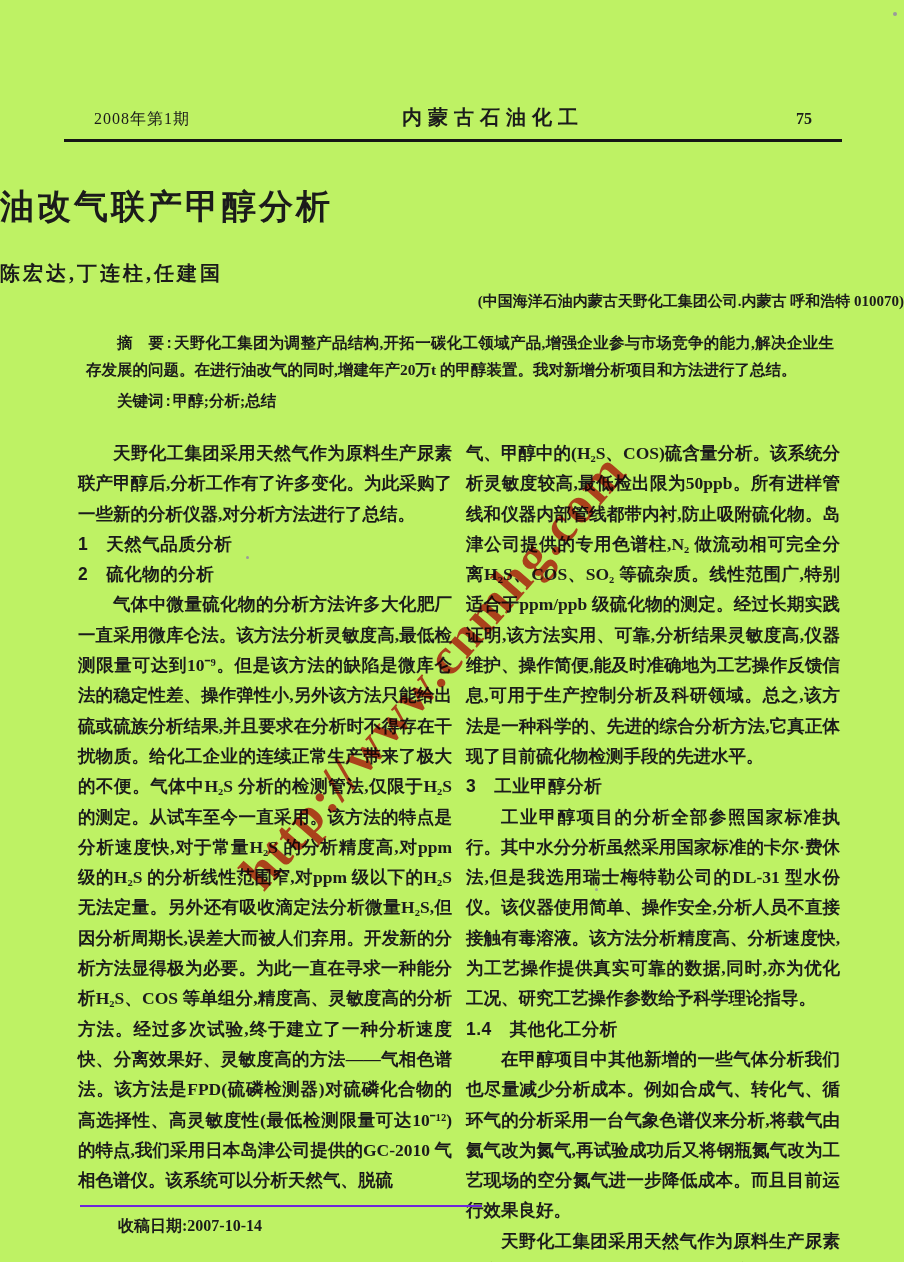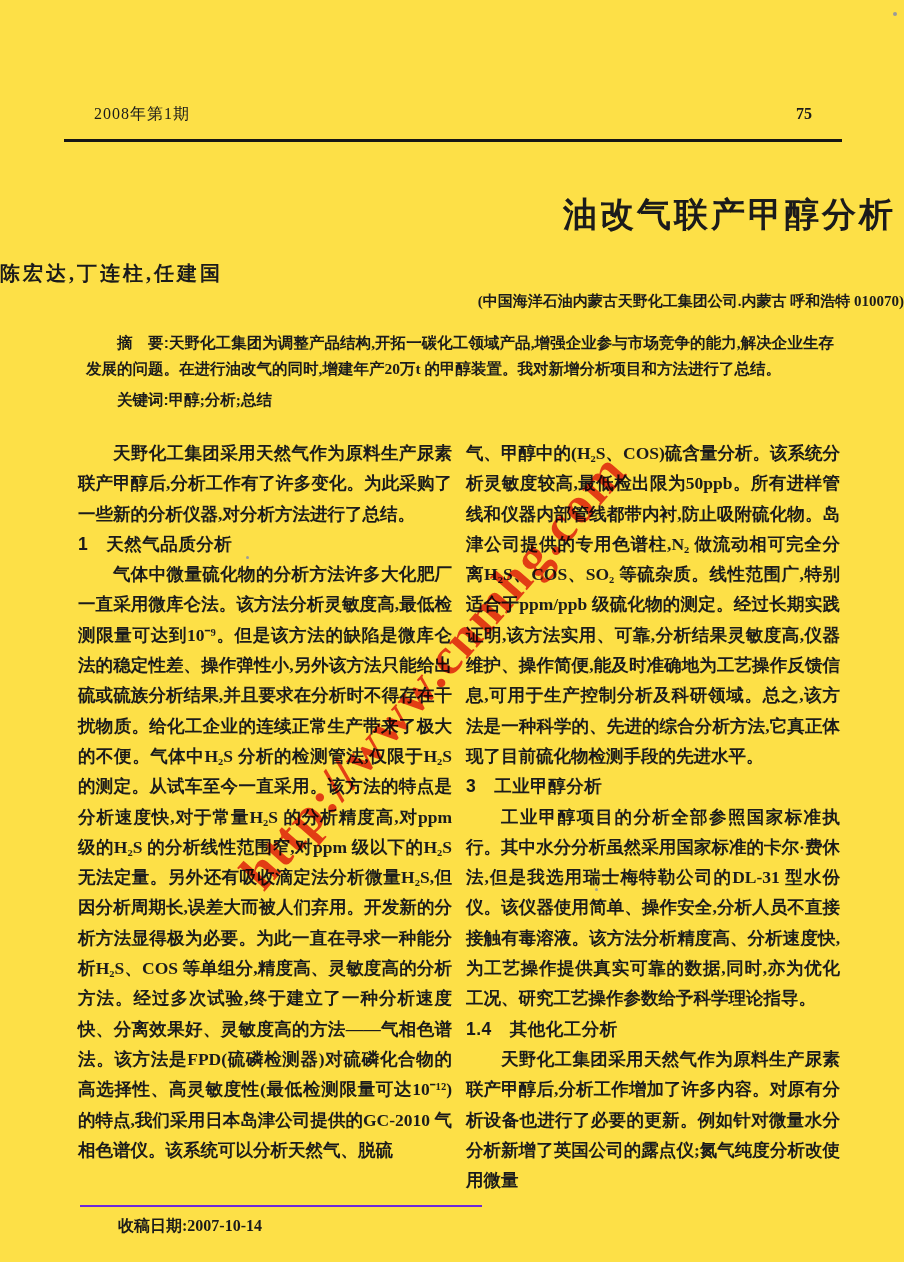--- a/index.html
+++ b/index.html
@@ -1,57 +1,57 @@
 <!DOCTYPE html>
 <html lang="zh"><head>
 <meta charset="utf-8">
 <style>
   html,body{margin:0;padding:0;background:#ffffff;}
   .page{
     position:relative;
     width:904px;height:1262px;
-    background:#fde047;
+    background:#bef264;
     overflow:hidden;
     color:#1b1b1b;
     font-family:"Liberation Serif", serif;
   }
   
   .journal-header{
     position:absolute;left:70px;right:64px;top:104px;
     display:flex;justify-content:space-between;align-items:baseline;
   }
   .issue{font-size:16px;letter-spacing:1px;padding-left:24px;}
   .journal-name{font-size:20px;font-weight:700;letter-spacing:6px;}
   .page-number{font-size:16px;font-weight:700;padding-right:28px;}
   .header-rule{
     position:absolute;left:64px;right:62px;top:139px;height:3px;
     background:#161616;border:0;margin:0;
   }
   
   .article-title{
     position:absolute;left:0;right:0;top:184px;
-    text-align:right;font-size:34px;font-weight:700;letter-spacing:3px;margin:8px;
+    text-align:left;font-size:34px;font-weight:700;letter-spacing:3px;margin:0;
   }
   .authors{
     position:absolute;left:0;right:0;top:260px;
     font-size:20px;letter-spacing:3px;font-weight:600;margin:0;
   }
   .affiliation{
     position:absolute;left:0;right:0;top:292px;
     text-align:right;font-size:15px;font-weight:700;margin:0;
   }
   
   .abstract-block{
     position:absolute;left:86px;right:70px;top:330px;
     font-size:15.5px;line-height:26px;text-align:justify;font-weight:600;
   }
   .abstract-block p{margin:0;}
   .abstract-text{text-indent:2em;}
   .keywords-line{text-indent:2em;margin-top:5px !important;}
-  .inline-label{font-weight:800;font-family:Liberation Sans, sans-serif;}
+  .inline-label{font-weight:800;font-family:Liberation Mono, monospace;}
   
   .columns{
     position:absolute;left:78px;top:438px;width:762px;
     display:flex;gap:14px;
   }
   .col{width:374px;font-size:17.5px;line-height:30.3px;text-align:justify;font-weight:600;}
   .body-p{margin:0;text-indent:2em;}
   .body-p.no-indent{text-indent:0;}
   .sec-h{
     margin:0;font-size:17.5px;line-height:30.3px;font-weight:700;
@@ -76,44 +76,47 @@
   
   .speck{position:absolute;background:#9a9a9a;border-radius:50%;}
 </style>
 </head>
 <body>
 
 <div class="page">
 
   <div class="journal-header">
     <span class="issue">2008年第1期</span>
+    <span class="journal-name">内蒙古石油化工</span>
     <span class="page-number">75</span>
   </div>
   <div class="header-rule"></div>
 
   <h1 class="article-title">油改气联产甲醇分析</h1>
   <p class="authors">陈宏达,丁连柱,任建国</p>
   <p class="affiliation">(中国海洋石油内蒙古天野化工集团公司.内蒙古 呼和浩特  010070)</p>
 
   <div class="abstract-block">
     <p class="abstract-text"><span class="inline-label">摘　要:</span><span>天野化工集团为调整产品结构,开拓一碳化工领域产品,增强企业参与市场竞争的能力,解决企业生存发展的问题。在进行油改气的同时,增建年产20万t 的甲醇装置。我对新增分析项目和方法进行了总结。</span></p>
     <p class="keywords-line"><span class="inline-label">关键词:</span><span>甲醇;分析;总结</span></p>
   </div>
 
   <div class="columns">
     <div class="col" id="col-left">
         <p class="body-p">天野化工集团采用天然气作为原料生产尿素联产甲醇后,分析工作有了许多变化。为此采购了一些新的分析仪器,对分析方法进行了总结。</p>
         <h3 class="sec-h">1　天然气品质分析</h3>
+        <h3 class="sec-h">2　硫化物的分析</h3>
         <p class="body-p">气体中微量硫化物的分析方法许多大化肥厂一直采用微库仑法。该方法分析灵敏度高,最低检测限量可达到10⁻⁹。但是该方法的缺陷是微库仑法的稳定性差、操作弹性小,另外该方法只能给出硫或硫族分析结果,并且要求在分析时不得存在干扰物质。给化工企业的连续正常生产带来了极大的不便。气体中H₂S 分析的检测管法,仅限于H₂S 的测定。从试车至今一直采用。该方法的特点是分析速度快,对于常量H₂S 的分析精度高,对ppm 级的H₂S 的分析线性范围窄,对ppm 级以下的H₂S 无法定量。另外还有吸收滴定法分析微量H₂S,但因分析周期长,误差大而被人们弃用。开发新的分析方法显得极为必要。为此一直在寻求一种能分析H₂S、COS 等单组分,精度高、灵敏度高的分析方法。经过多次试验,终于建立了一种分析速度快、分离效果好、灵敏度高的方法——气相色谱法。该方法是FPD(硫磷检测器)对硫磷化合物的高选择性、高灵敏度性(最低检测限量可达10⁻¹²)的特点,我们采用日本岛津公司提供的GC-2010 气相色谱仪。该系统可以分析天然气、脱硫</p>
       </div>
     <div class="col" id="col-right">
         <p class="body-p no-indent">气、甲醇中的(H₂S、COS)硫含量分析。该系统分析灵敏度较高,最低检出限为50ppb。所有进样管线和仪器内部管线都带内衬,防止吸附硫化物。岛津公司提供的专用色谱柱,N₂ 做流动相可完全分离H₂S、COS、SO₂ 等硫杂质。线性范围广,特别适合于ppm/ppb 级硫化物的测定。经过长期实践证明,该方法实用、可靠,分析结果灵敏度高,仪器维护、操作简便,能及时准确地为工艺操作反馈信息,可用于生产控制分析及科研领域。总之,该方法是一种科学的、先进的综合分析方法,它真正体现了目前硫化物检测手段的先进水平。</p>
         <h3 class="sec-h">3　工业甲醇分析</h3>
         <p class="body-p">工业甲醇项目的分析全部参照国家标准执行。其中水分分析虽然采用国家标准的卡尔·费休法,但是我选用瑞士梅特勒公司的DL-31 型水份仪。该仪器使用简单、操作安全,分析人员不直接接触有毒溶液。该方法分析精度高、分析速度快,为工艺操作提供真实可靠的数据,同时,亦为优化工况、研究工艺操作参数给予科学理论指导。</p>
         <h3 class="sec-h">1.4　其他化工分析</h3>
+        <p class="body-p">在甲醇项目中其他新增的一些气体分析我们也尽量减少分析成本。例如合成气、转化气、循环气的分析采用一台气象色谱仪来分析,将载气由氦气改为氮气,再试验成功后又将钢瓶氮气改为工艺现场的空分氮气进一步降低成本。而且目前运行效果良好。</p>
         <p class="body-p">天野化工集团采用天然气作为原料生产尿素联产甲醇后,分析工作增加了许多内容。对原有分析设备也进行了必要的更新。例如针对微量水分分析新增了英国公司的露点仪;氮气纯度分析改使用微量</p>
       </div>
   </div>
 
   <div class="footnote">
     <span class="txt"><span class="inline-label">收稿日期</span><span>:2007-10-14</span></span>
   </div>
 
   <div class="watermark" id="watermark" style="color: rgb(222, 27, 27);">http://www.cnmhg.com</div>
 

